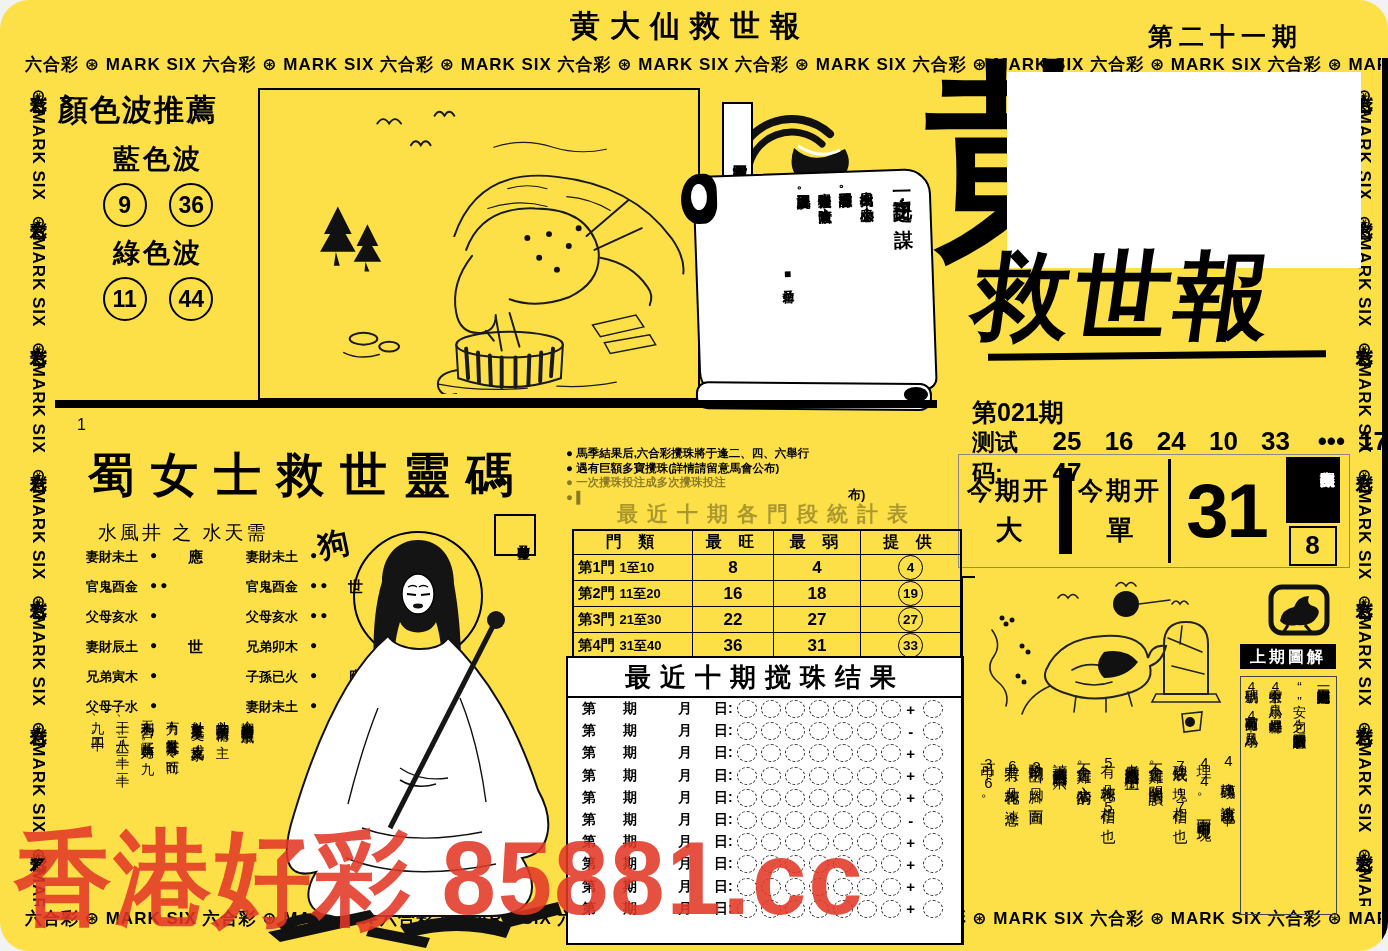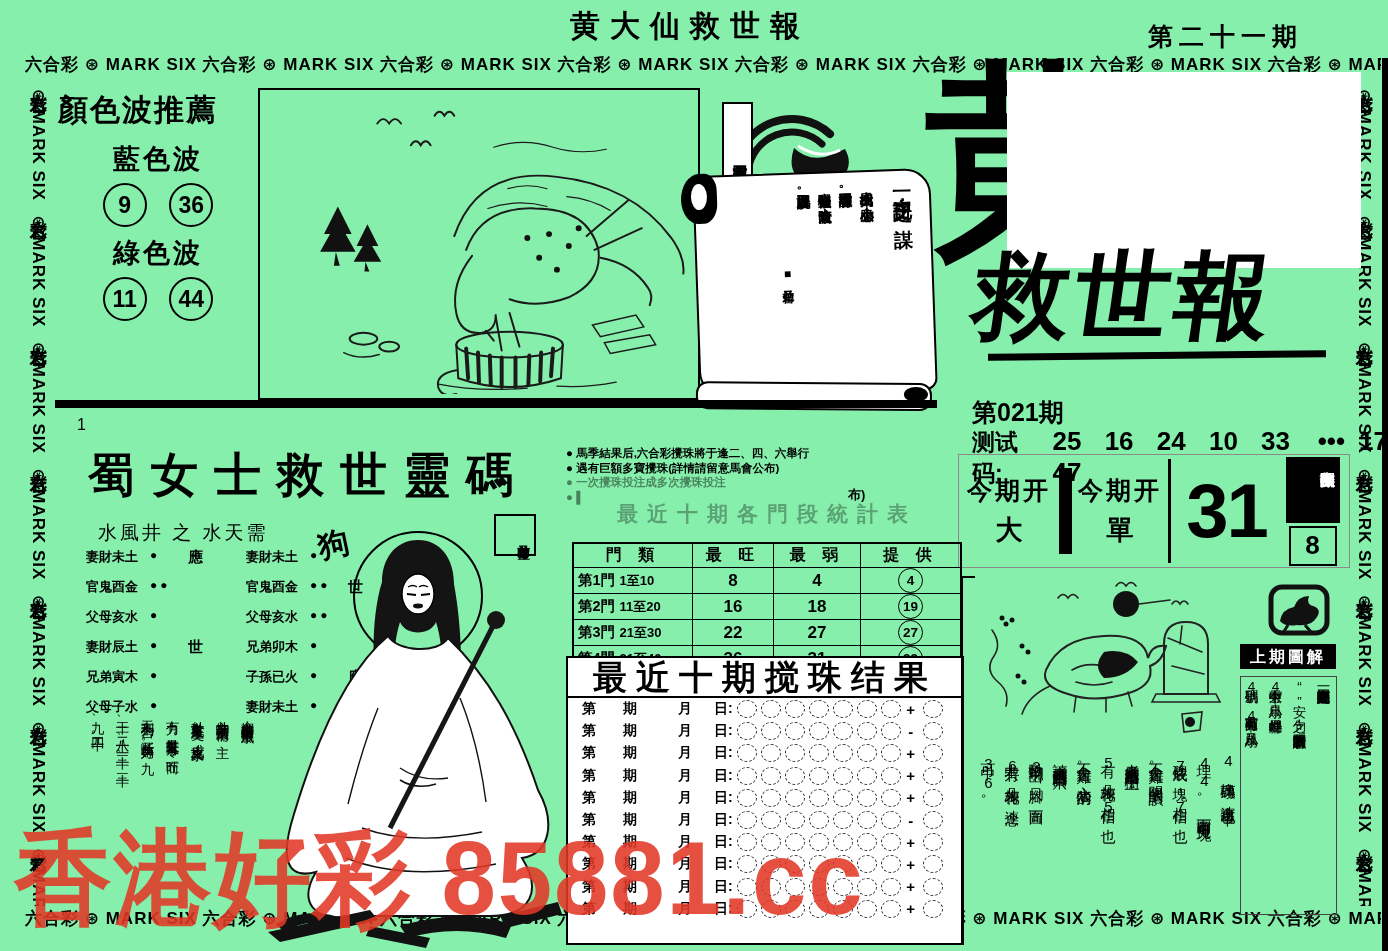--- a/index.html
+++ b/index.html
@@ -1,17 +1,17 @@
 <!DOCTYPE html>
 <html><head>
 <meta charset="utf-8">
 <style>
   html,body{margin:0;padding:0;background:#f2f2f2;}
-  .page{position:relative;width:1388px;height:951px;background:#86efac;color:#000;
-        font-family:"Liberation Sans","DejaVu Sans",sans-serif;overflow:hidden;}
+  .page{position:relative;width:1388px;height:951px;background:#fde047;color:#000;
+        font-family:"Liberation Sans","DejaVu Sans",sans-serif;overflow:hidden;border-radius:29px;}
   .abs{position:absolute;}
   .vtext{writing-mode:vertical-rl;text-orientation:upright;}
   .vborder{writing-mode:vertical-rl;}
 
   
   .header-title{left:430px;top:6px;width:520px;text-align:center;font-size:30px;
                 font-weight:900;letter-spacing:10px;}
   .issue-label{left:1148px;top:20px;font-size:25px;font-weight:700;letter-spacing:6px;}
   .border-strip{font-weight:bold;font-size:17px;white-space:nowrap;overflow:hidden;letter-spacing:1px;}
   .border-top{left:25px;top:52px;width:1356px;height:26px;line-height:26px;}
@@ -97,36 +97,36 @@
   .seal{left:494px;top:514px;width:42px;height:42px;border:2.5px solid #000;box-sizing:border-box;
         font-size:13px;font-weight:700;line-height:19px;padding:0 1px;text-align:center;}
 
   
   .notes{left:566px;top:446px;width:330px;font-size:11.5px;line-height:14.5px;font-weight:600;}
   .notes p{margin:0;}
   .notes p:nth-of-type(3),.notes p:nth-of-type(4){opacity:.45;}
   .stray{left:848px;top:486px;font-size:13px;font-weight:700;}
   .stats{left:572px;top:500px;width:390px;}
   .stats-faded{text-align:center;font-size:21px;font-weight:700;letter-spacing:9px;opacity:.32;}
-  table.stats-t{border-collapse:collapse;width:100%;border:2.5px solid #000;margin-top:14px;}
+  table.stats-t{border-collapse:collapse;width:100%;border:2.5px solid #000;margin-top:1px;}
   .stats-t th,.stats-t td{border:1.5px solid #000;padding:0;height:21px;text-align:center;}
   .stats-t th{font-size:16px;font-weight:700;letter-spacing:6px;height:23px;}
   .gate-cell{text-align:left !important;padding-left:4px !important;white-space:nowrap;}
   .gate-name{font-size:14.5px;font-weight:700;}
   .gate-range{font-size:13px;font-weight:700;}
   .cell-num{font-size:17px;font-weight:700;}
   .circle-num{display:inline-flex;width:23px;height:23px;border:1.5px solid #000;border-radius:50%;
               align-items:center;justify-content:center;font-size:13.5px;font-weight:700;}
   .col-gate{width:118px;} .col-best{width:80px;} .col-weak{width:86px;}
 
   
   .results{left:566px;top:656px;width:398px;height:289px;border:2.5px solid #000;box-sizing:border-box;
            background:#fff;overflow:hidden;}
   .results-title{height:38px;line-height:38px;border-bottom:2.5px solid #000;text-align:center;
-                 font-size:34px;font-weight:900;letter-spacing:9px;}
+                 font-size:26px;font-weight:900;letter-spacing:9px;}
   .res-row{display:flex;align-items:center;height:22.2px;}
   .rl{font-size:14px;font-weight:700;}
   .rl1{margin-left:14px;} .rl2{margin-left:27px;} .rl3{margin-left:41px;} .rl4{margin-left:22px;}
   .res-circle{width:18px;height:16px;border:1.5px dashed #222;border-radius:50%;margin-left:4px;flex:0 0 auto;}
   .res-sign{width:16px;text-align:center;font-size:15px;font-weight:900;margin-left:2px;}
   .mid-vline{left:961px;top:576px;width:2px;height:368px;background:#000;}
   .mid-vtick{left:961px;top:576px;width:14px;height:2px;background:#000;}
 
   
   .thumb-svg{left:976px;top:574px;}

